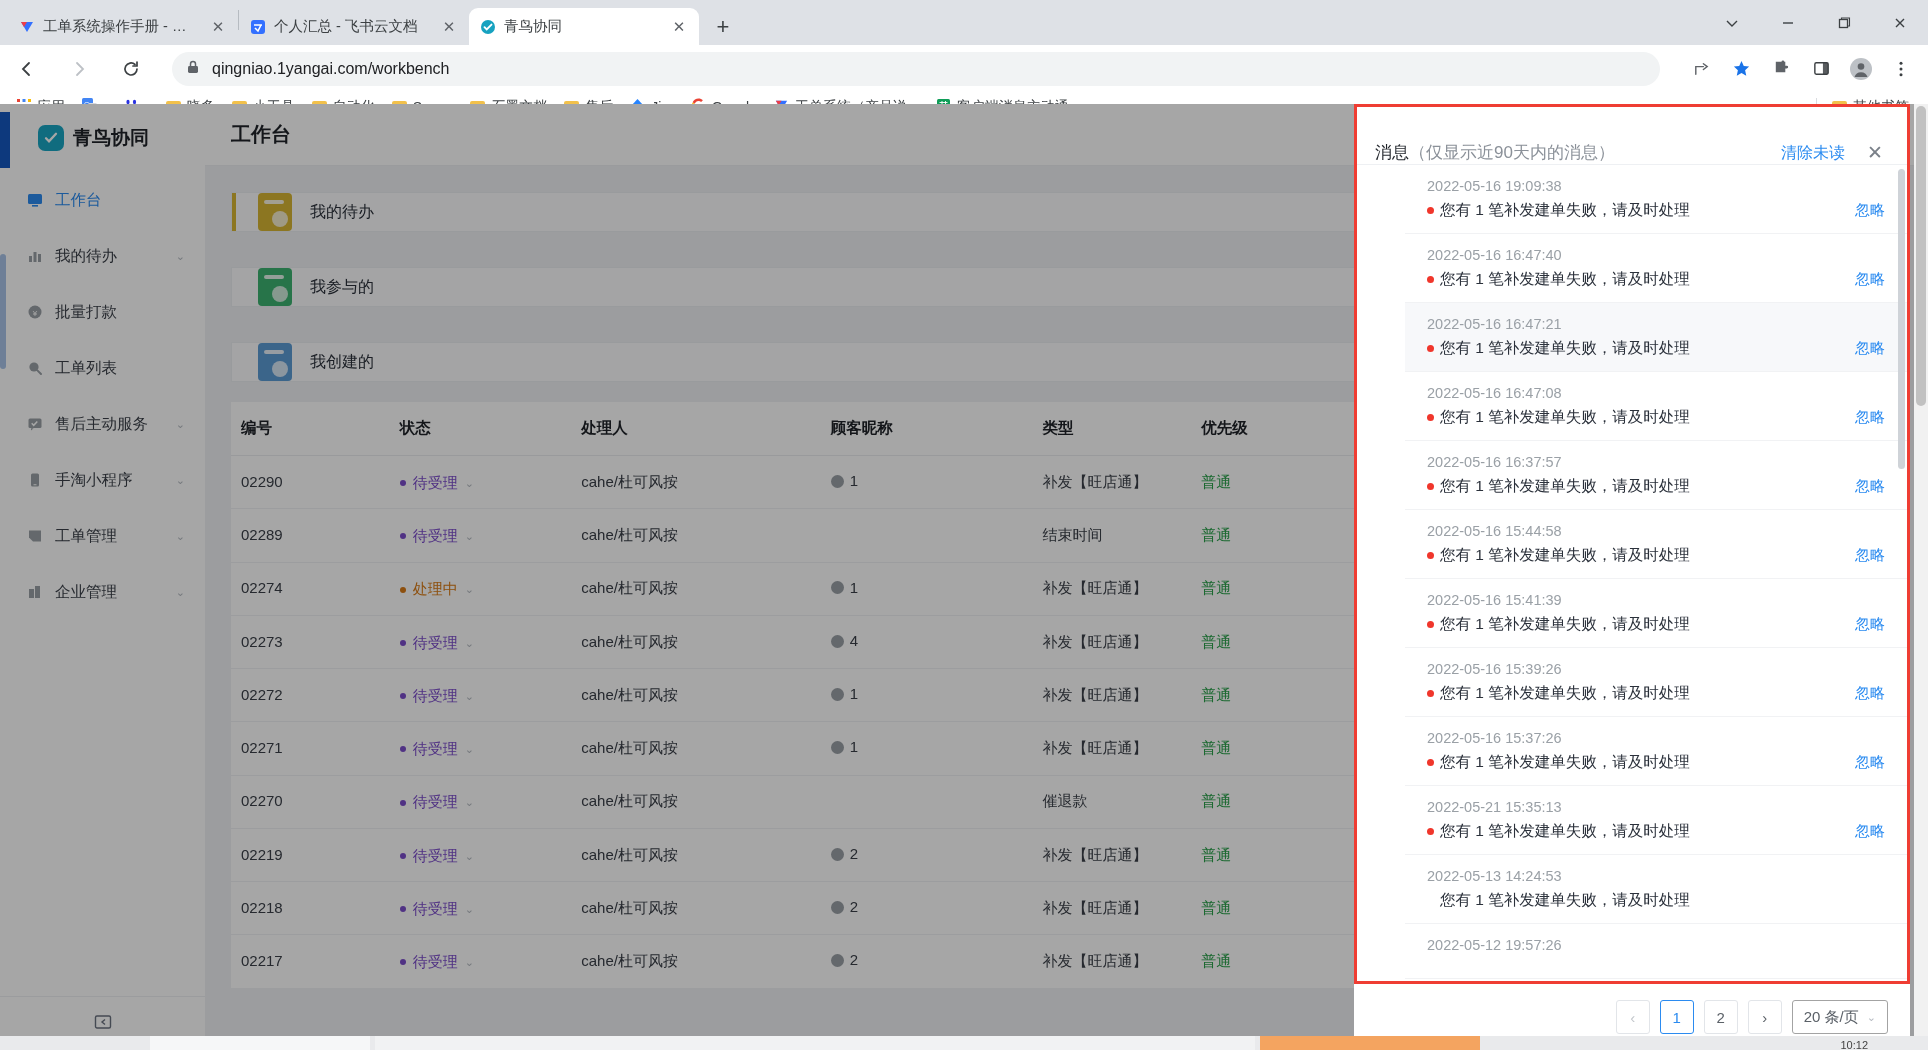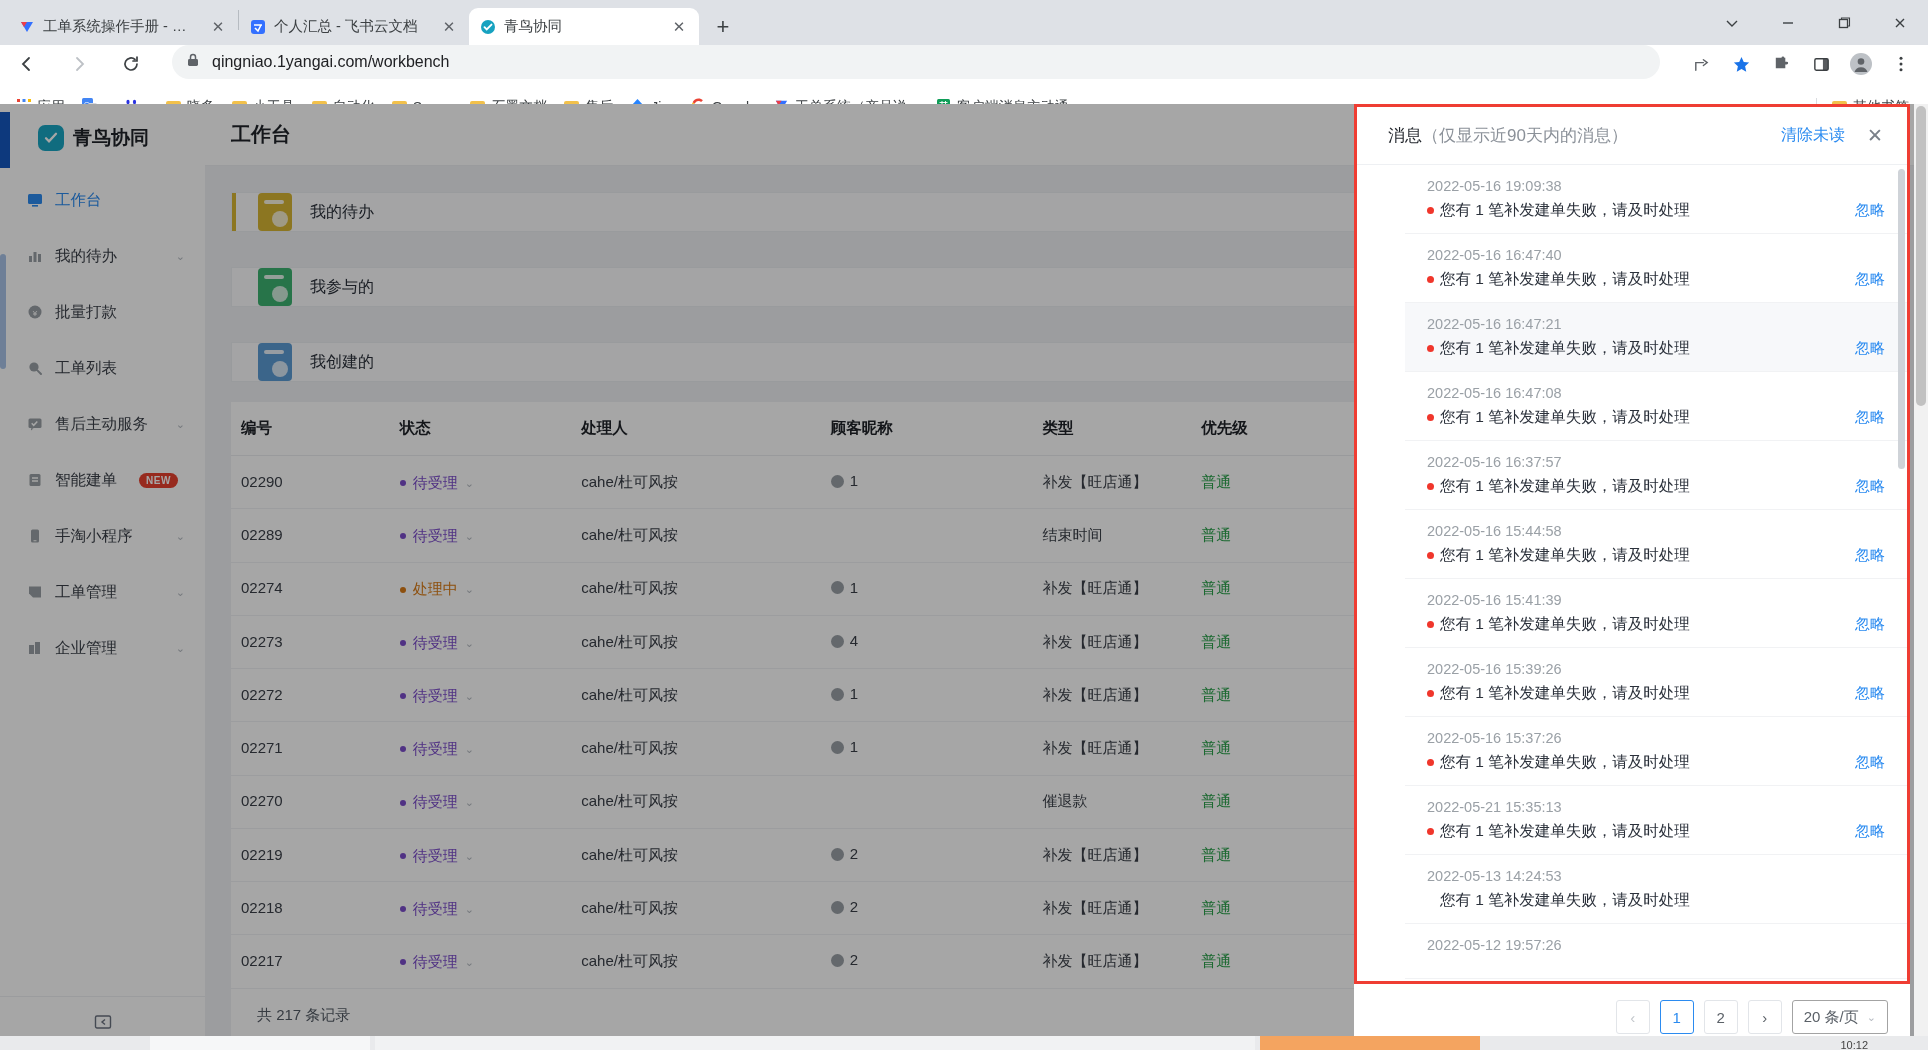--- a/index.html
+++ b/index.html
@@ -22,21 +22,21 @@
   .tab.inactive { background:transparent; }
   .tab.active { background:#fff; }
   .tab .favicon { width:17px; height:17px; flex:0 0 17px; display:flex; align-items:center; justify-content:center; }
   .tab .label { flex:1; white-space:nowrap; overflow:hidden; text-overflow:ellipsis; font-size:14.5px; }
   .tab .tabclose { width:20px; height:20px; display:flex; align-items:center; justify-content:center; color:#5f6368; font-size:15px; }
   .tabsep { width:1px; height:20px; background:#b6bbc1; align-self:center; margin-bottom:6px; }
   .newtab { width:36px; height:36px; display:flex; align-items:center; justify-content:center; font-size:22px; color:#3c4043; margin-left:6px; }
   .wincontrols { position:absolute; right:0; top:0; height:45px; display:flex; align-items:center; }
   .wincontrols div { width:56px; height:45px; display:flex; align-items:center; justify-content:center; color:#3c4043; }
 
-  .toolbar { height:47px; background:#fff; display:flex; align-items:flex-start; padding:0 8px; gap:14px; }
+  .toolbar { height:47px; background:#fff; display:flex; align-items:center; padding:0 8px; gap:14px; }
   .tbtn { width:38px; height:38px; border-radius:50%; display:flex; align-items:center; justify-content:center; color:#5f6368; }
   .omnibox {
     flex:1; height:34px; background:#f1f3f4; border-radius:18px; display:flex;
     align-items:center; padding:0 14px; gap:12px; margin:0 8px; font-size:16px; color:#202124;
   }
   .omnibox .urltext { color:#202124; }
   .tb-right { display:flex; align-items:center; gap:2px; }
 
   .bookmarks { height:30px; background:#fff; display:flex; align-items:center; padding:0 10px; gap:3px; font-size:14px; color:#3c4043; position:relative; }
   .bm { display:flex; align-items:center; gap:6px; padding:3px 7px; border-radius:4px; white-space:nowrap; max-width:190px; }
@@ -98,21 +98,21 @@
 
   
   .page-scrollbar { position:absolute; right:0; top:0; width:14px; height:946px; background:#f1f1f1; z-index:34; }
   .page-scrollbar .thumb { position:absolute; left:2px; top:2px; width:10px; height:300px; background:#c1c1c1; border-radius:5px; }
 
   
   .drawer {
     position:absolute; right:18px; top:0; width:556px; height:880px; background:#fff;
     border:3px solid #ef3d33; z-index:40; display:flex; flex-direction:column;
   }
-  .drawer-head { height:58px; display:flex; align-items:center; padding:0 20px 0 31px; border-bottom:1px solid #eef0f3; }
+  .drawer-head { height:58px; display:flex; align-items:flex-end; padding:0 20px 0 18px; border-bottom:1px solid #eef0f3; }
   .drawer-title { font-size:17px; color:#1f2329; flex:1; }
   .drawer-title .sub { color:#8b9199; }
   .clear-unread { color:#2b8bf0; font-size:16px; margin-right:18px; }
   .drawer-close { color:#7a8089; font-size:19px; width:24px; text-align:center; }
   .msg-list { flex:1; overflow:hidden; position:relative; }
   .msg { padding:13px 22px 12px 22px; border-bottom:1px solid #f1f2f4; position:relative;margin-left:48px; }
   .msg.hl { background:#f7f8fa; }
   .msg .time { font-size:14.5px; color:#9aa0a6; margin-bottom:6px; }
   .msg .body { display:flex; align-items:center; }
   .msg .reddot { width:7px; height:7px; border-radius:50%; background:#f0362b; margin-right:6px; flex:0 0 7px; }
@@ -442,31 +442,20 @@
         <svg width="16" height="16" viewBox="0 0 16 16">
             <rect x="1.5" y="2.5" width="13" height="9.5" rx="1.5" fill="currentColor"></rect>
             <path d="M4 12.2v2.3l2.6-2.3z" fill="currentColor"></path>
             <path d="M4.7 7.3l2 2 3.6-3.8" stroke="#fff" stroke-width="1.5" fill="none"></path>
           </svg>
       </span>
       <span class="ntext">售后主动服务</span>
       <span class="chev">⌄</span>
     </div>
 
-    <div class="navitem">
-      <span class="nicon">
-        <svg width="16" height="16" viewBox="0 0 16 16">
-            <rect x="2.5" y="2" width="11" height="12" rx="1.5" fill="currentColor"></rect>
-            <path d="M5 6h6M5 9h6" stroke="#fff" stroke-width="1.3"></path>
-          </svg>
-      </span>
-      <span class="ntext" style="flex:0 0 auto; margin-right:10px;">智能建单</span>
-      <span class="badge-new">NEW</span>
-      <span style="flex:1"></span>
-    </div>
 
     <div class="navitem">
       <span class="nicon">
         <svg width="16" height="16" viewBox="0 0 16 16">
             <rect x="4" y="1.5" width="8" height="13" rx="1.5" fill="currentColor"></rect>
             <rect x="6.4" y="12.3" width="3.2" height="1" rx=".5" fill="#fff"></rect>
           </svg>
       </span>
       <span class="ntext">手淘小程序</span>
       <span class="chev">⌄</span>
@@ -646,21 +635,20 @@
               <td><span class="st pending"><span class="dot"></span>待受理<span class="chev">⌄</span></span></td>
               <td>cahe/杜可风按</td>
               <td><span class="cust"><span class="av"></span>2</span></td>
               <td>补发【旺店通】</td>
               <td><span class="prio">普通</span></td>
               <td>1</td>
               <td>-</td>
             </tr>
           </tbody>
       </table>
-      <div class="tfooter">共 217 条记录</div>
     </div>
   </div>
 
   <div class="dim-layer"></div>
 
   <div class="page-scrollbar">
     <div class="thumb"></div>
   </div>
 
   <div class="drawer">

